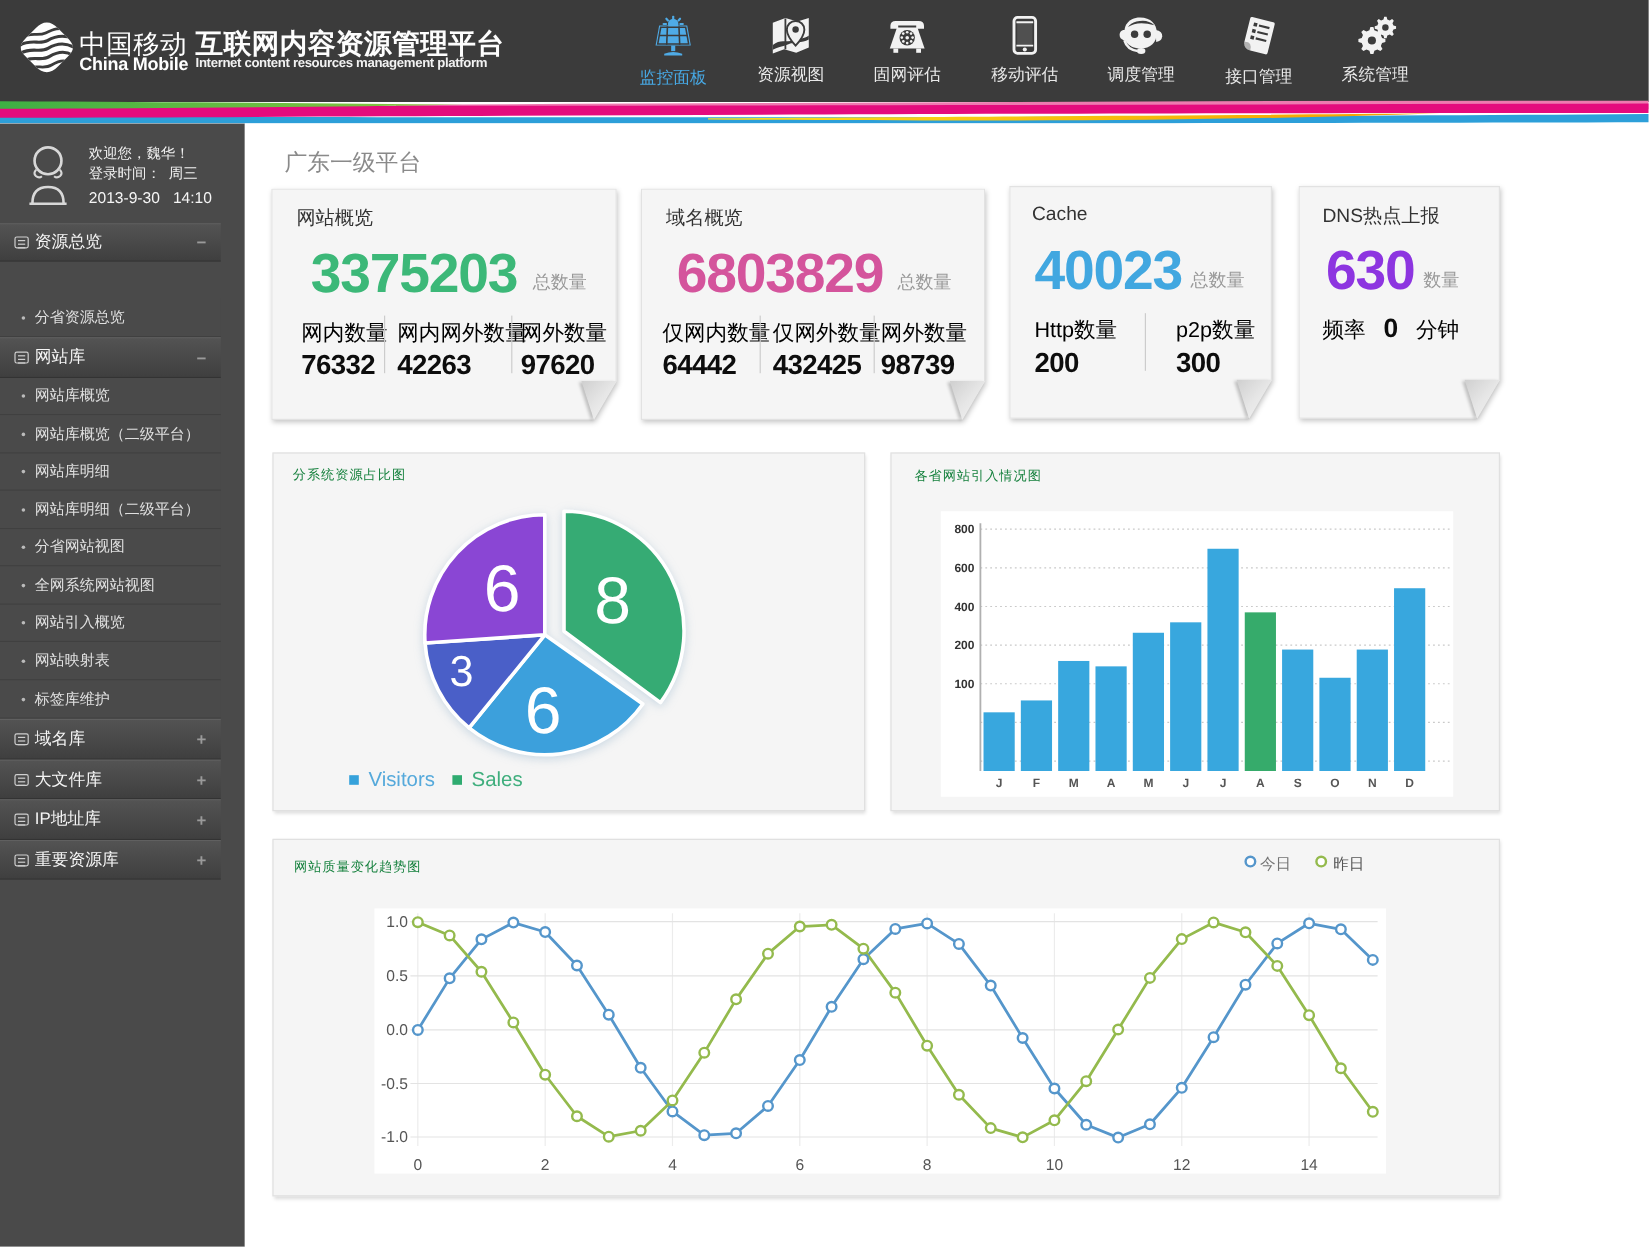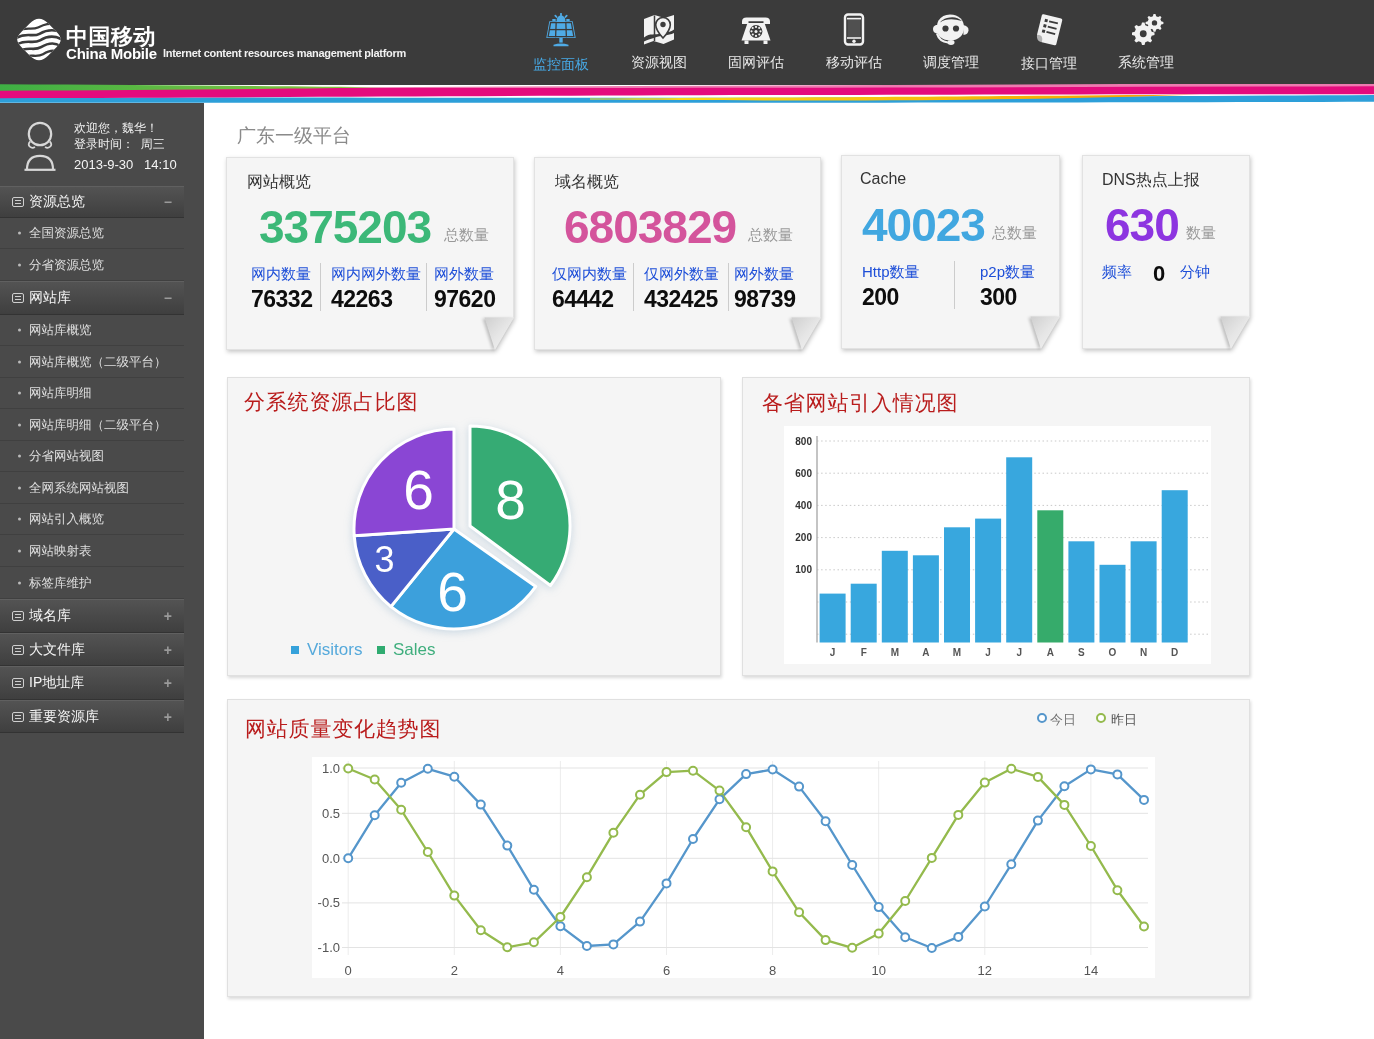--- a/index.html
+++ b/index.html
@@ -20,25 +20,25 @@
 #main{position:absolute;left:204px;top:103px;width:1170px;height:936px;background:#fff}
 #ptitle{position:absolute;left:33px;top:20px;font-size:19px;color:#8a8a8a}
 .card{position:absolute;filter:drop-shadow(1px 2px 2px rgba(0,0,0,0.22))}
 .cbd{position:absolute;left:0;top:0;width:100%;height:100%;background:#f5f5f5;border:1px solid #e2e2e2}
 .fold .cbd{clip-path:polygon(0 0,100% 0,100% calc(100% - 33px),calc(100% - 20px) 100%,0 100%)}
 .flap{position:absolute;right:0;bottom:0;width:30px;height:33px;filter:drop-shadow(-1.5px 1px 1.5px rgba(0,0,0,0.22))}
 .ctitle{position:absolute;left:21px;top:15px;font-size:16px;color:#333}
 .big{position:absolute;font-weight:bold;font-size:46px;line-height:1;letter-spacing:-1px}
 .tot{position:absolute;font-size:15px;color:#999}
 .col{position:absolute}
-.col .l{font-size:15px;color:#1d4ed8}
+.col .l{font-size:18px;color:#000000}
 .col .n{font-size:23px;font-weight:bold;color:#0d0d0d;margin-top:2px;letter-spacing:-0.5px}
 .vsep{position:absolute;width:1px;background:#ccc}
 .chart{position:absolute;background:#f5f5f5;border:1px solid #e0e0e0;box-shadow:1px 2px 3px rgba(0,0,0,0.15)}
-.chtitle{position:absolute;left:16px;top:10px;font-size:21px;color:#b91c1c;letter-spacing:0.8px}
+.chtitle{position:absolute;left:16px;top:10px;font-size:11px;color:#15803d;letter-spacing:0.8px}
 .panel{position:absolute;background:#fff}
 </style></head>
 <body>
 <div id="hdr">
 <svg style="position:absolute;left:16px;top:18px" width="46" height="43" viewBox="0 0 46 43">
   <defs>
         <clipPath id="cmclip">
           <path d="M23,0.8 C26.2,0.8 29.2,2.4 32.3,5.5 L40.2,13.4 C43.3,16.5 44.8,19.2 44.8,21.5 C44.8,23.8 43.3,26.5 40.2,29.6 L32.3,37.5 C29.2,40.6 26.2,42.2 23,42.2 C19.8,42.2 16.8,40.6 13.7,37.5 L5.8,29.6 C2.7,26.5 1.2,23.8 1.2,21.5 C1.2,19.2 2.7,16.5 5.8,13.4 L13.7,5.5 C16.8,2.4 19.8,0.8 23,0.8 Z"></path>
         </clipPath>
       </defs>
@@ -46,22 +46,23 @@
     <rect x="0" y="0" width="46" height="43" fill="#fff"></rect>
     <g stroke="#3b3b3b" fill="none">
       <path d="M2,13 C10,8.5 16,12.5 22,9.5 C28,6.5 33,4 44,7.5" stroke-width="2.3"></path>
       <path d="M0,20 C10,14 17,19.5 23.5,15.8 C30,12 37,10.5 46,14.5" stroke-width="2.6"></path>
       <path d="M0,27 C10,20.5 17,26.5 24,22.3 C31,18 38,17 46,21.5" stroke-width="2.6"></path>
       <path d="M2,34 C11,27.5 18,33.5 25,29.2 C32,25 39,24 45,28.5" stroke-width="2.6"></path>
       <path d="M6,40.5 C13,34.5 20,40.5 27,36.2 C33,32.5 39,31.5 43,35" stroke-width="2.3"></path>
     </g>
   </g>
 </svg>
-<div style="position:absolute;left:66px;top:22px;color:#fff;font-size:22px;font-weight:bold;letter-spacing:0.5px">中国移动</div>
+<div style="position:absolute;left:66px;top:22px;color:#fff;font-size:22px;font-weight:normal;letter-spacing:0.5px">中国移动</div>
 <div style="position:absolute;left:66px;top:45px;color:#fff;font-size:15px;font-weight:bold;letter-spacing:-0.2px">China Mobile</div>
+<div style="position:absolute;left:163px;top:21px;color:#fdfdfd;font-size:23px;font-weight:bold;letter-spacing:0.4px">互联网内容资源管理平台</div>
 <div style="position:absolute;left:163px;top:47px;color:#f2f2f2;font-size:11px;font-weight:bold;letter-spacing:-0.3px">Internet content resources management platform</div>
 <div class="navitem act" style="left:511px">
 <svg width="36" height="35" viewBox="0 0 36 35" fill="#4fabe6">
  <g stroke="#4fabe6" stroke-width="1.8" stroke-linecap="round">
           <line x1="18" y1="0.8" x2="18" y2="2.6"></line>
           <line x1="12.3" y1="2.6" x2="13.6" y2="4"></line>
           <line x1="23.7" y1="2.6" x2="22.4" y2="4"></line>
           <line x1="10" y1="7" x2="12" y2="7"></line>
           <line x1="26" y1="7" x2="24" y2="7"></line>
         </g>
@@ -188,24 +189,20 @@
 <div style="position:absolute;left:74px;top:33px;color:#f0f0f0;font-size:12px">登录时间：&nbsp;&nbsp;周三</div>
 <div style="position:absolute;left:74px;top:54px;color:#f5f5f5;font-size:13px">2013-9-30&nbsp;&nbsp;&nbsp;14:10</div>
 <div class="mrow mhead" style="top:83px;height:32px">
       <span class="mico">
         <i></i>
         <i></i>
         <i></i>
       </span>
       <span class="mtxt">资源总览</span>
       <span class="mpm">−</span>
-    </div>
-<div class="mrow msub" style="top:115px;height:31px">
-      <span class="mdot"></span>
-      <span class="mtxt">全国资源总览</span>
     </div>
 <div class="mrow msub" style="top:146px;height:32px">
       <span class="mdot"></span>
       <span class="mtxt">分省资源总览</span>
     </div>
 <div class="mrow mhead" style="top:178px;height:34px">
       <span class="mico">
         <i></i>
         <i></i>
         <i></i>

